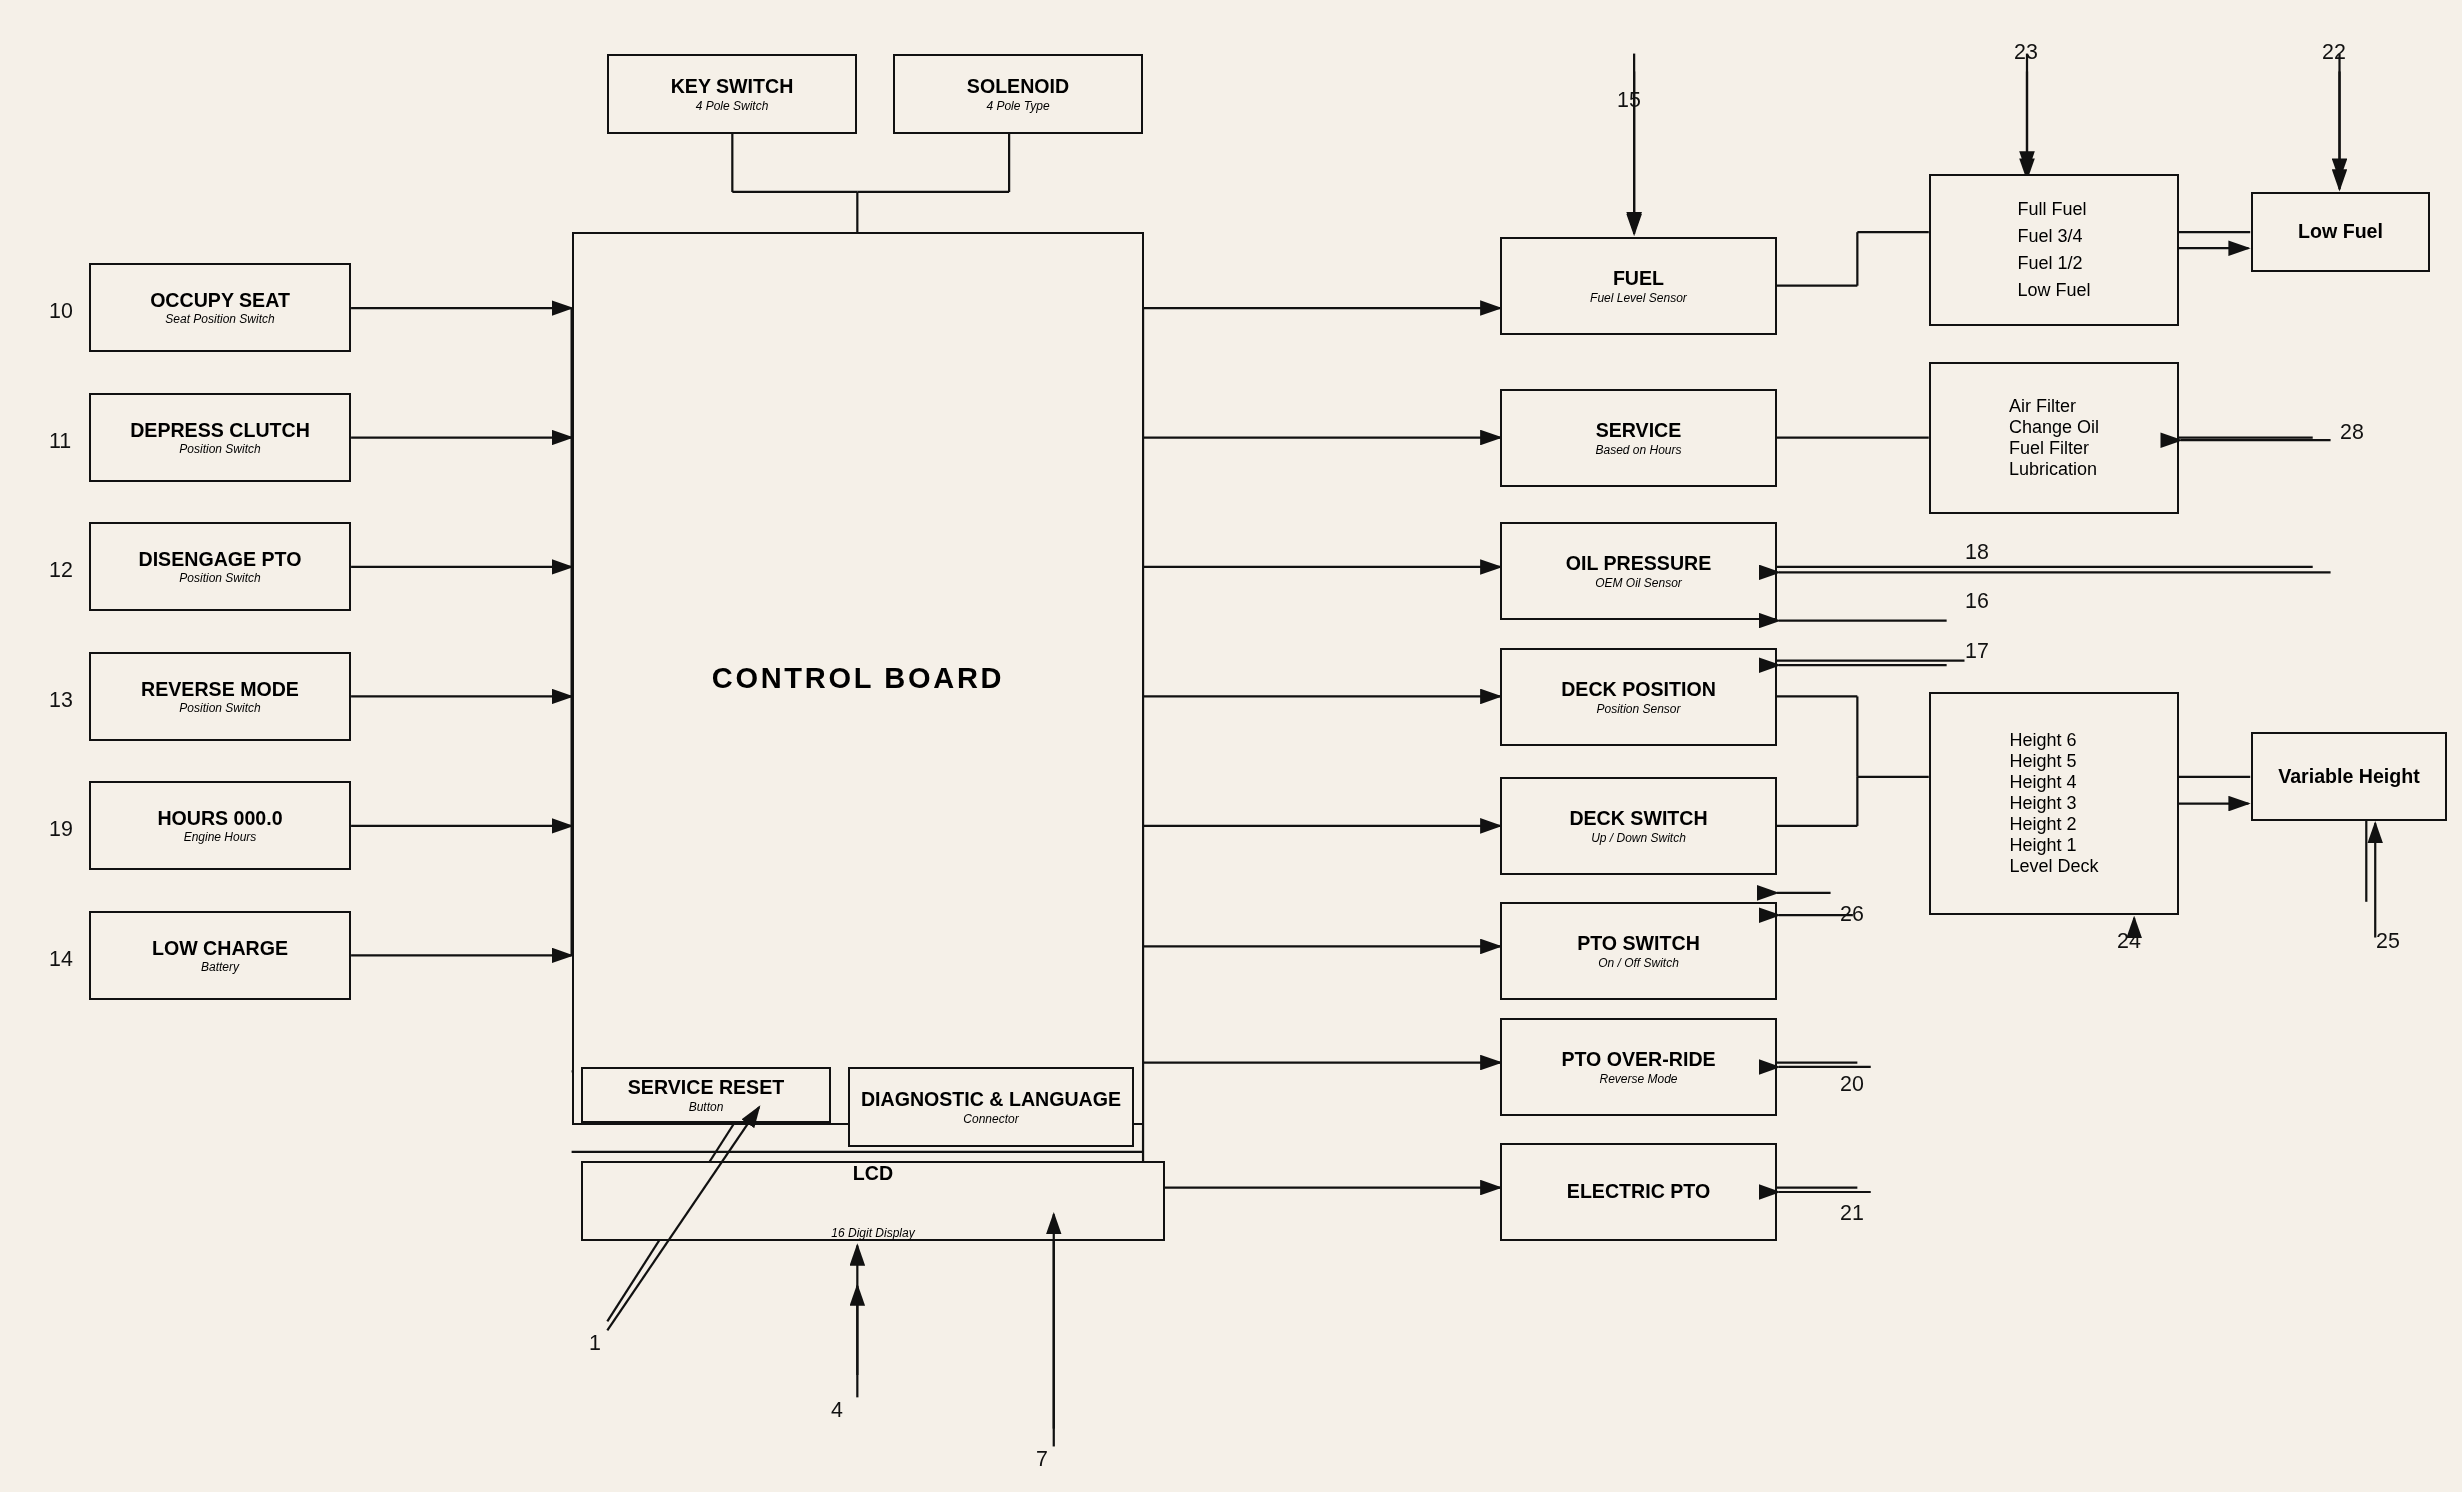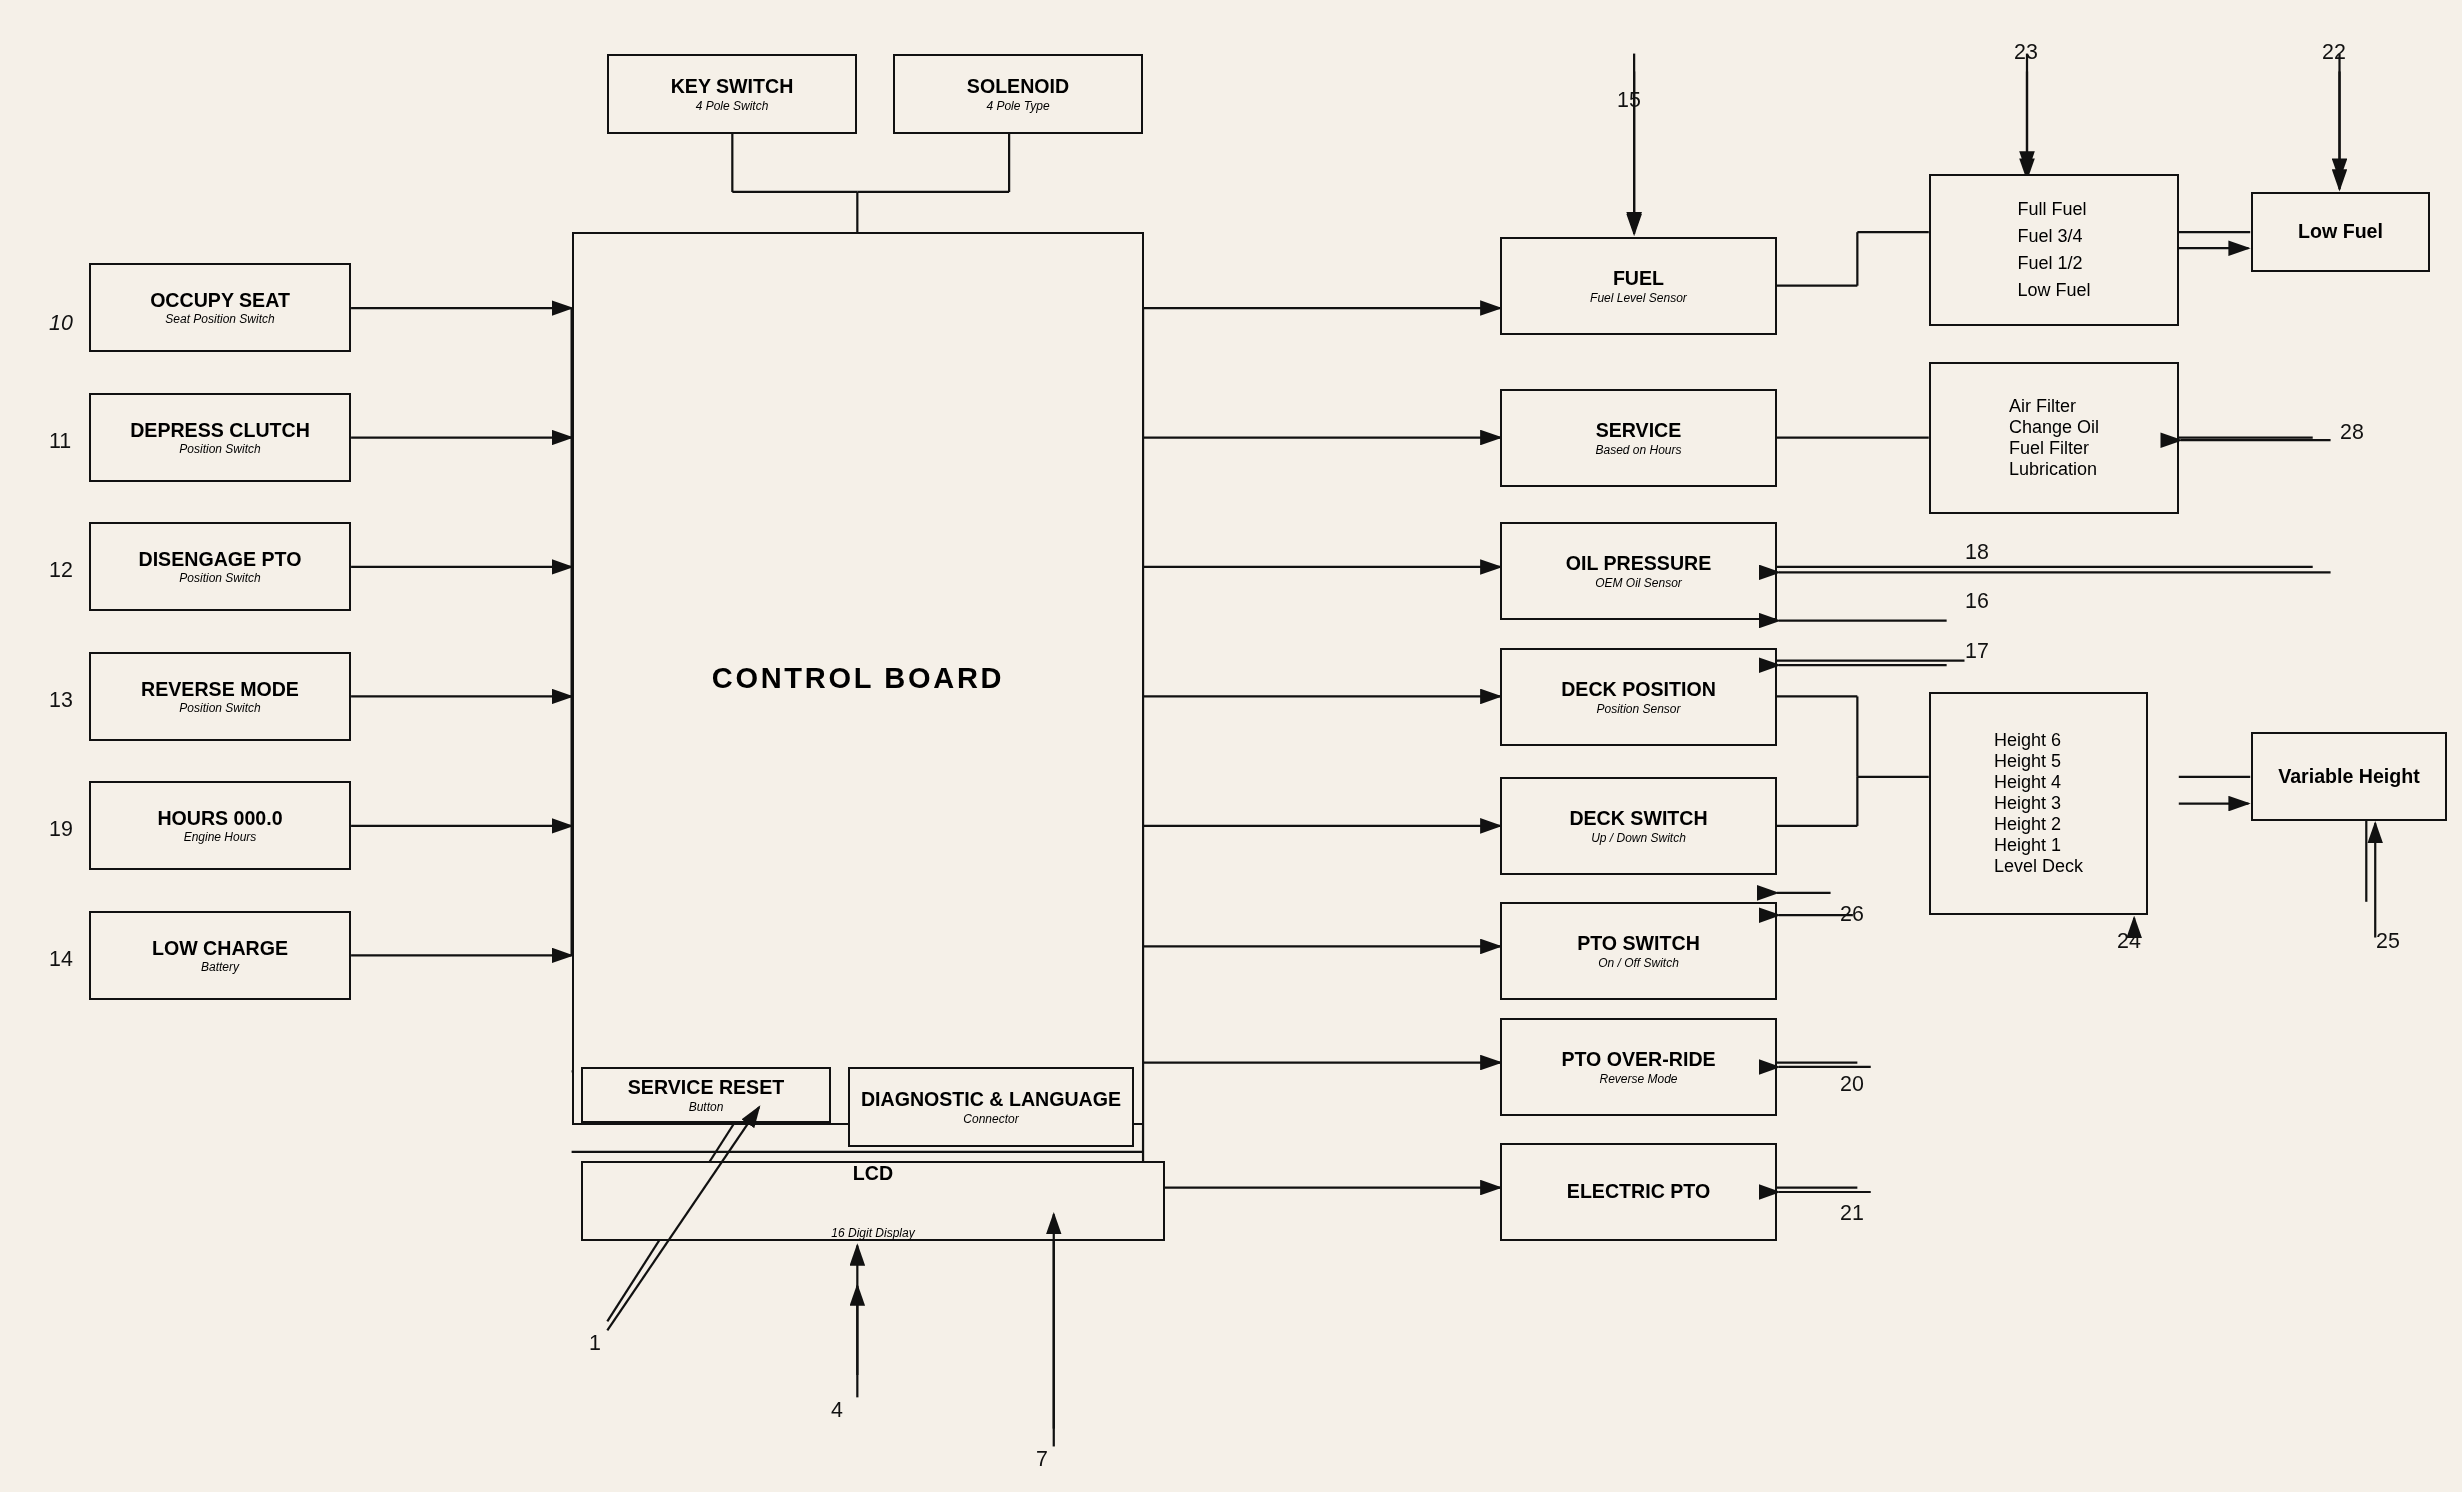--- a/index.html
+++ b/index.html
@@ -271,35 +271,35 @@
     <span class="title">Low Fuel</span>
   </div>
 
   <div class="box" style="left:1929px; top:362px; width:250px; height:152px;">
     <span style="font-size:18px; text-align:left; white-space:pre-line;">Air Filter
 Change Oil
 Fuel Filter
 Lubrication</span>
   </div>
 
-  <div class="box" style="left:1929px; top:692px; width:219px; height:223px;">
+  <div class="box" style="left:1929px; top:692px; width:250px; height:223px;">
     <span style="font-size:18px; text-align:left; white-space:pre-line;">Height 6
 Height 5
 Height 4
 Height 3
 Height 2
 Height 1
 Level Deck</span>
   </div>
 
   <div class="box" style="left:2251px; top:732px; width:196px; height:89px;">
     <span class="title">Variable Height</span>
   </div>
 
-  <span class="label-num" style="left:49px; top:311px;font-style:italic;">10</span>
+  <span class="label-num" style="left:49px; top:299px;">10</span>
   <span class="label-num" style="left:49px; top:429px;">11</span>
   <span class="label-num" style="left:49px; top:558px;">12</span>
   <span class="label-num" style="left:49px; top:688px;">13</span>
   <span class="label-num" style="left:49px; top:817px;">19</span>
   <span class="label-num" style="left:49px; top:947px;">14</span>
 
   <span class="label-num" style="left:1617px; top:40px;margin-top:48px;">15</span>
   <span class="label-num" style="left:2014px; top:40px;">23</span>
   <span class="label-num" style="left:2322px; top:40px;">22</span>
   <span class="label-num" style="left:2340px; top:420px;">28</span>

